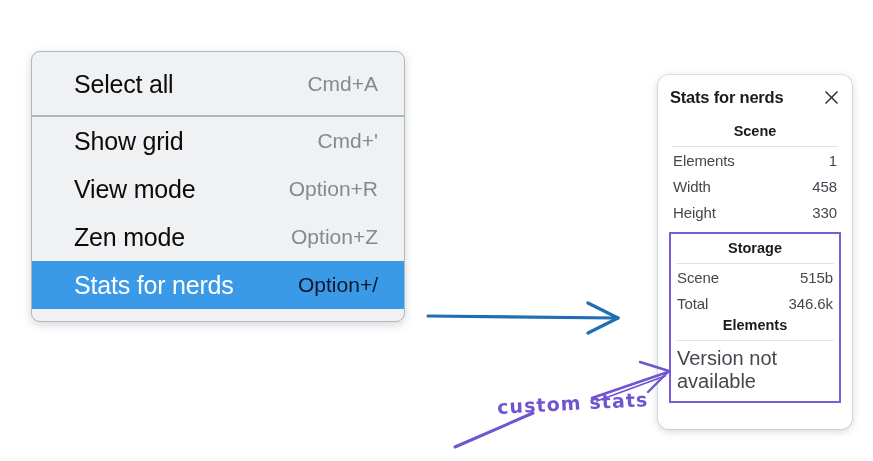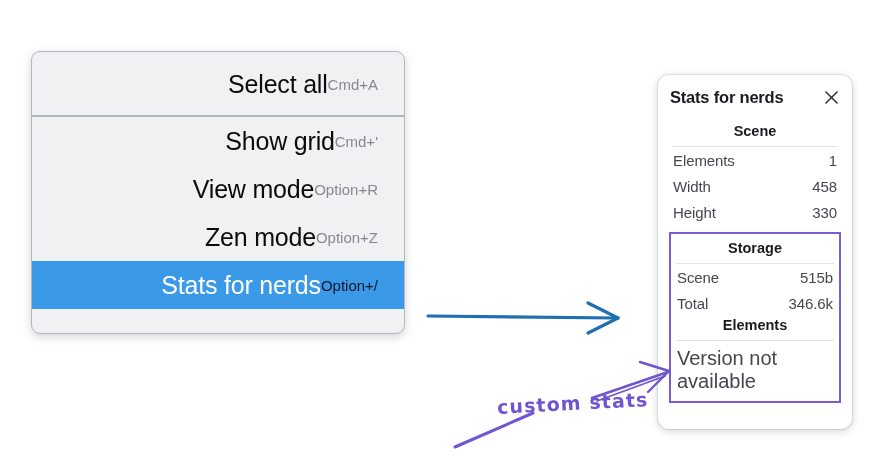--- a/index.html
+++ b/index.html
@@ -26,43 +26,43 @@
     border: 1px solid #b0b7c0;
     border-radius: 9px;
     box-shadow: 0 3px 10px rgba(60,70,85,0.22);
     overflow: hidden;
     box-sizing: border-box;
   }
   .menu-group {
     padding: 4px 0 4px 0;
   }
   .menu-group.group-top { padding: 8px 0 7px 0; }
-  .menu-group.group-bottom { padding: 0 0 24px 0; }
+  .menu-group.group-bottom { padding: 0 0 12px 0; }
   .menu-divider {
     height: 2px;
     background: #aeb5bf;
     width: 100%;
   }
   .menu-item {
     display: flex;
     align-items: center;
-    justify-content: flex-end;
+    justify-content: space-between;
     height: 48px;
     padding: 0 26px 0 42px;
     box-sizing: border-box;
     cursor: default;
   }
   .menu-item .mi-label {
     font-size: 25px;
     color: #0b0b0c;
     letter-spacing: -0.2px;
     white-space: nowrap;
   }
   .menu-item .mi-shortcut {
-    font-size: 15px;
+    font-size: 21px;
     color: #86898f;
     white-space: nowrap;
   }
   .menu-item.selected {
     background: #3b9ae8;
   }
   .menu-item.selected .mi-label { color: #ffffff; }
   .menu-item.selected .mi-shortcut { color: #0f172a; }
 
   

